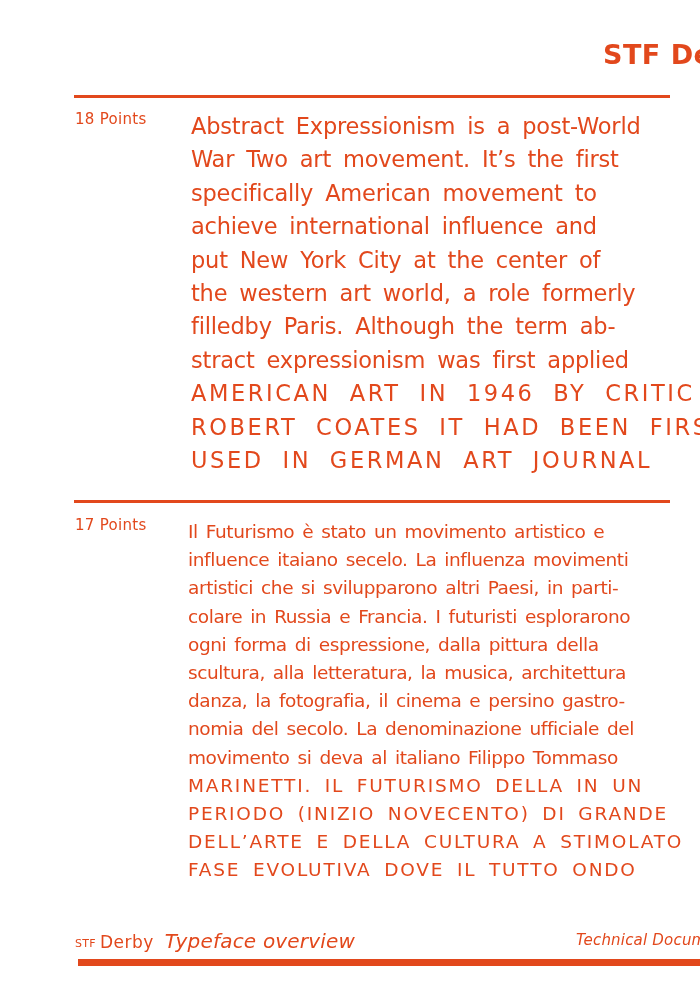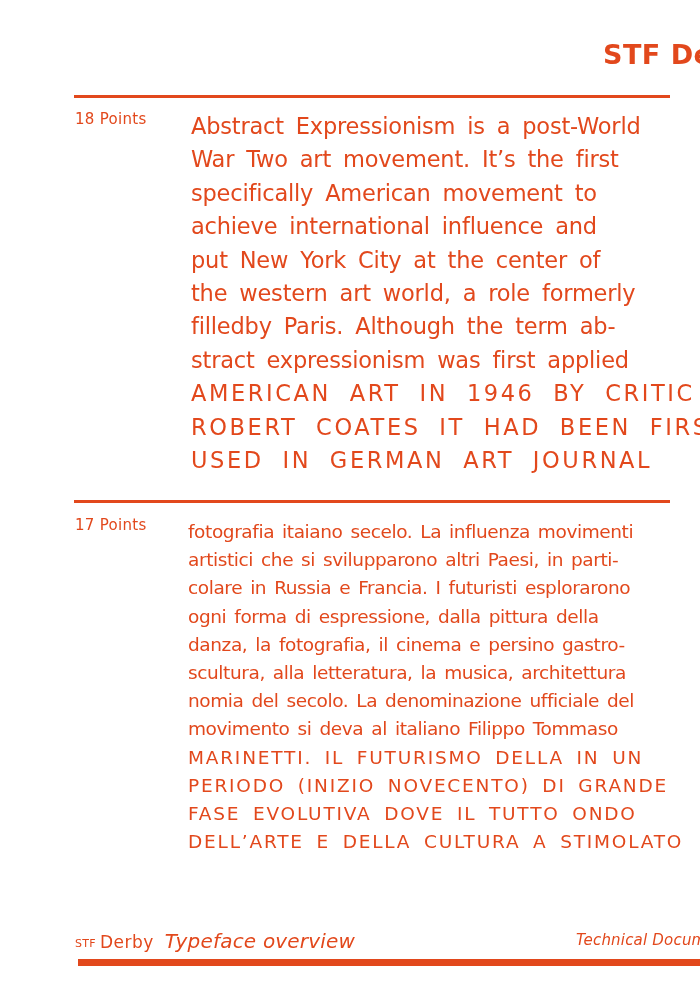--- a/index.html
+++ b/index.html
@@ -143,32 +143,33 @@
   <div class="line caps">AMERICAN ART IN 1946 BY CRITIC</div>
   <div class="line caps">ROBERT COATES IT HAD BEEN FIRST</div>
   <div class="line caps">USED IN GERMAN ART JOURNAL</div>
 </div>
 
 <div class="rule rule-mid"></div>
 
 <div class="pts-label pts-label-2">17 Points</div>
 
 <div class="specimen specimen-17">
-  <div class="line">fotografia itaiano secelo. La influenza movimenti</div>
+  <div class="line">Il Futurismo è stato un movimento artistico e</div>
+  <div class="line">influence itaiano secelo. La influenza movimenti</div>
   <div class="line">artistici che si svilupparono altri Paesi, in parti-</div>
   <div class="line">colare in Russia e Francia. I futuristi esplorarono</div>
   <div class="line">ogni forma di espressione, dalla pittura della</div>
+  <div class="line">scultura, alla letteratura, la musica, architettura</div>
   <div class="line">danza, la fotografia, il cinema e persino gastro-</div>
-  <div class="line">scultura, alla letteratura, la musica, architettura</div>
   <div class="line">nomia del secolo. La denominazione ufficiale del</div>
   <div class="line">movimento si deva al italiano Filippo Tommaso</div>
   <div class="line caps">MARINETTI. IL FUTURISMO DELLA IN UN</div>
   <div class="line caps">PERIODO (INIZIO NOVECENTO) DI GRANDE</div>
+  <div class="line caps">DELL’ARTE E DELLA CULTURA A STIMOLATO</div>
   <div class="line caps">FASE EVOLUTIVA DOVE IL TUTTO ONDO</div>
-  <div class="line caps">DELL’ARTE E DELLA CULTURA A STIMOLATO</div>
 </div>
 
 <div class="footer-left">
   <span class="footer-brand-prefix">STF</span><span class="footer-brand-name">Derby</span><span class="footer-left-caption">Typeface overview</span>
 </div>
 
 <div class="footer-right">Technical Documentation</div>
 
 <div class="bottom-rule"></div>
 

